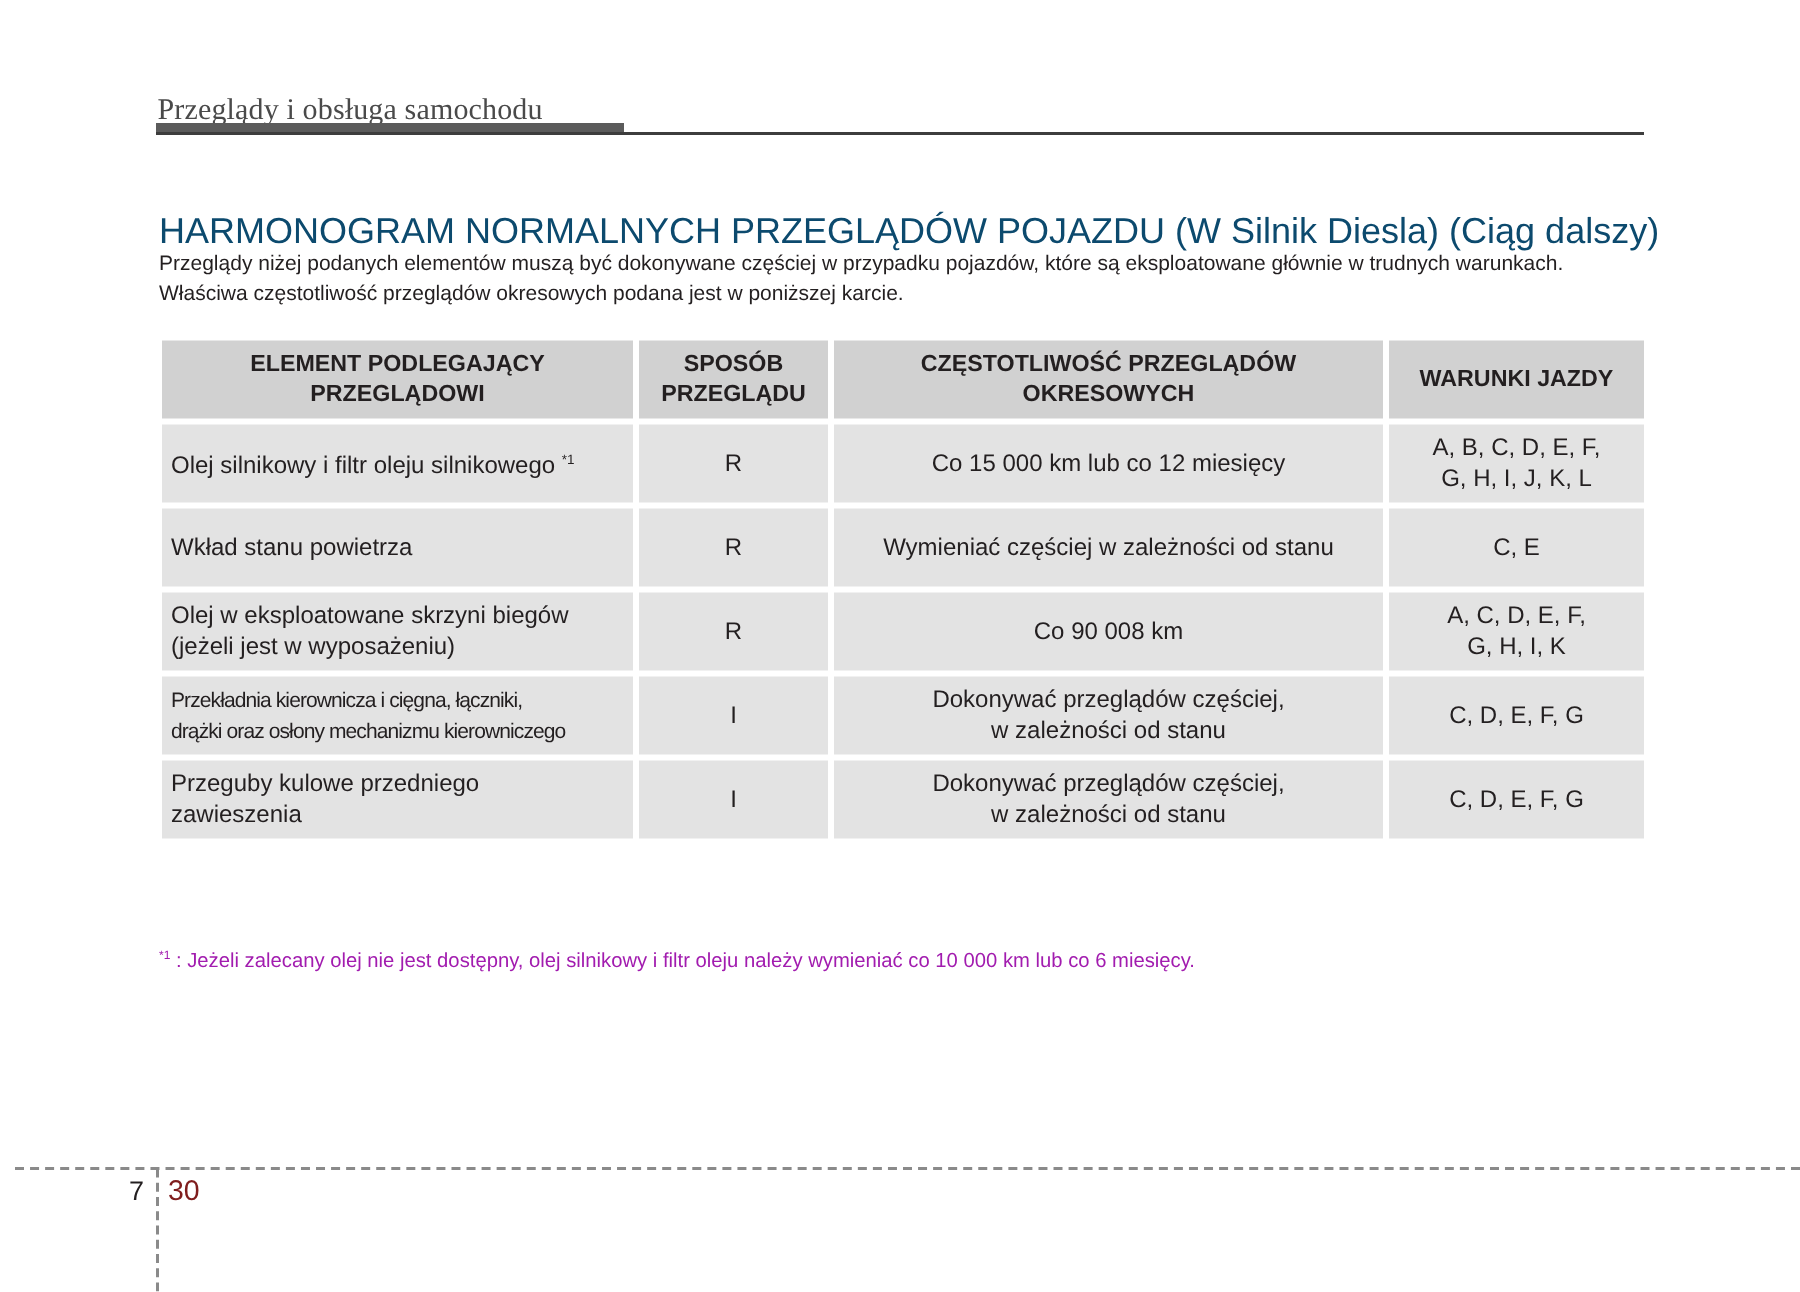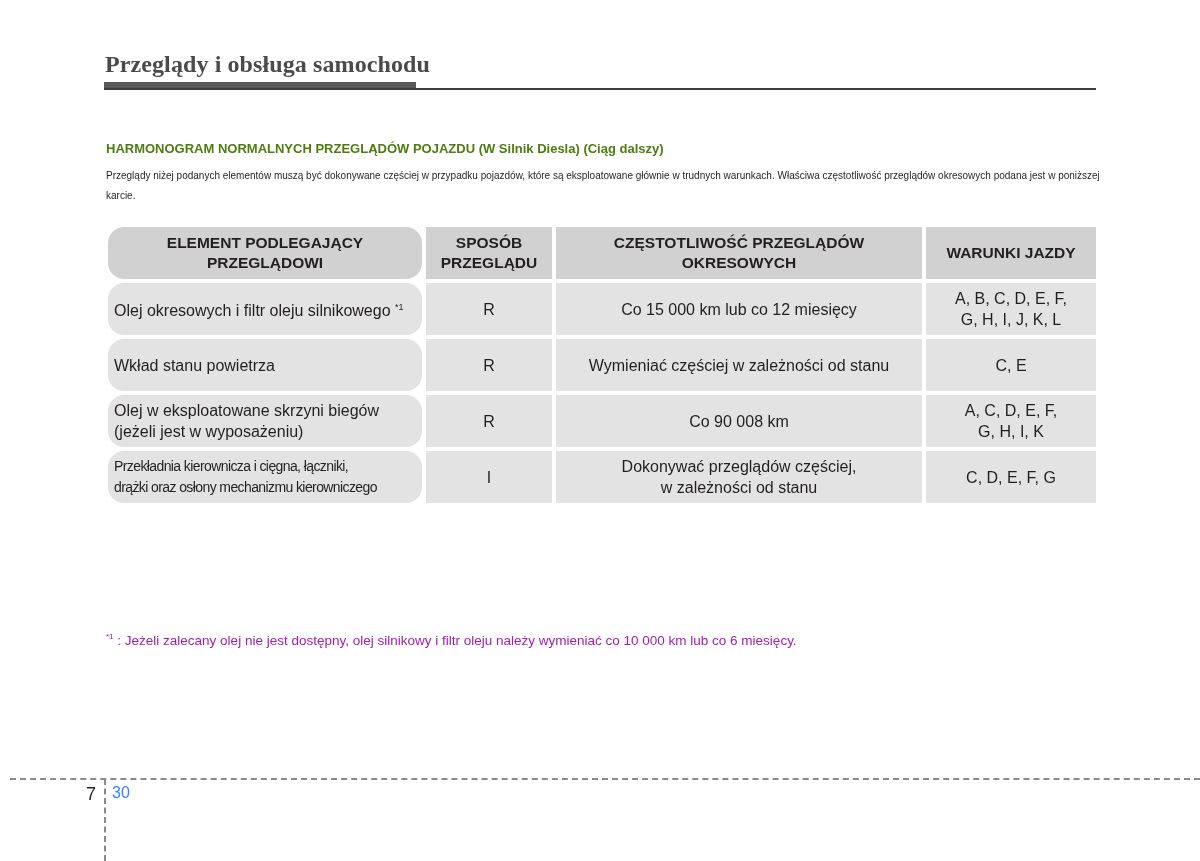--- a/index.html
+++ b/index.html
@@ -1,37 +1,37 @@
 <!DOCTYPE html>
 <html><head>
   <meta charset="utf-8">
   <style>
     html, body { margin: 0; padding: 0; background: #ffffff; }
     body { width: 1200px; height: 861px; position: relative; overflow: hidden; font-family: "Liberation Sans", sans-serif; color: #231f20; }
-    .section-title { position: absolute; left: 105px; top: 51px; font-family: "Liberation Serif", serif; font-size: 24px; color: #4a4a4a; letter-spacing: 0.1px; font-weight: bold; }
+    .section-title { position: absolute; left: 105px; top: 62px; font-family: "Liberation Serif", serif; font-size: 20px; color: #4a4a4a; letter-spacing: 0.1px; }
     .rule-thick { position: absolute; left: 104px; top: 82px; width: 312px; height: 8px; background: #5b5b5b; }
     .rule-thin { position: absolute; left: 104px; top: 88px; width: 992px; height: 2px; background: #3d3d3d; }
-    .heading { position: absolute; left: 106px; top: 141px; font-size: 13px; font-weight: bold; color: #4d7c0f; }
-    .intro { position: absolute; left: 106px; top: 166px; width: 995px; font-size: 10px; line-height: 19.5px; color: #231f20; }
+    .heading { position: absolute; left: 106px; top: 141px; font-size: 24px; font-weight: normal; color: #0c4a6e; }
+    .intro { position: absolute; left: 106px; top: 166px; width: 995px; font-size: 14px; line-height: 19.5px; color: #231f20; }
     table.schedule { position: absolute; left: 104px; top: 223px; border-collapse: separate; border-spacing: 4px; width: 996px; margin: 0; }
     table.schedule td, table.schedule th { background: #e3e3e3; font-size: 16px; line-height: 21px; padding: 0 6px; }
     table.schedule th { background: #d1d1d1; font-weight: bold; font-size: 15.5px; line-height: 20px; text-align: center; height: 52px; }
     table.schedule td { height: 52px; }
-    .c1 { width: 302px; text-align: left; border-radius: 16px; }
+    .c1 { width: 302px; text-align: left; }
     .c2 { width: 114px; text-align: center; }
     .c3 { width: 354px; text-align: center; margin-left: 28px; }
     .c4 { text-align: center; margin-top: 16px; }
     .condensed { font-size: 14px !important; letter-spacing: -0.6px; }
     sup.fn { font-size: 9px; vertical-align: super; }
     .footnote { position: absolute; left: 106px; top: 632px; font-size: 13.5px; color: #a21caf; }
     .footnote sup { font-size: 8px; }
     .dash-h { position: absolute; left: 10px; top: 778px; width: 1190px; height: 0; border-top: 2px dashed #8a8a8a; }
     .dash-v { position: absolute; left: 104px; top: 779px; width: 0; height: 82px; border-left: 2px dashed #8a8a8a; }
     .page-chapter { position: absolute; left: 86px; top: 784px; font-size: 18px; color: #231f20; }
-    .page-num { position: absolute; left: 112px; top: 784px; font-size: 16px; color: #3b82f6; }
+    .page-num { position: absolute; left: 112px; top: 784px; font-size: 19px; color: #7f1d1d; }
   </style>
 </head>
 <body>
 
 <div class="section-title">Przeglądy i obsługa samochodu</div>
 <div class="rule-thick"></div>
 <div class="rule-thin"></div>
 
 <div class="heading">HARMONOGRAM NORMALNYCH PRZEGLĄDÓW POJAZDU (W Silnik Diesla) (Ciąg dalszy)</div>
 <div class="intro">Przeglądy niżej podanych elementów muszą być dokonywane częściej w przypadku pojazdów, które są eksploatowane głównie w trudnych warunkach. Właściwa częstotliwość przeglądów okresowych podana jest w poniższej karcie.</div>
@@ -40,21 +40,21 @@
   <thead>
     <tr>
       <th class="c1">ELEMENT PODLEGAJĄCY PRZEGLĄDOWI</th>
       <th class="c2">SPOSÓB PRZEGLĄDU</th>
       <th class="c3">CZĘSTOTLIWOŚĆ PRZEGLĄDÓW OKRESOWYCH</th>
       <th class="c4">WARUNKI JAZDY</th>
     </tr>
   </thead>
   <tbody>
     <tr>
-      <td class="c1"><span>Olej okresowych i filtr oleju silnikowego</span> <sup class="fn">*1</sup></td>
+      <td class="c1"><span>Olej silnikowy i filtr oleju silnikowego</span> <sup class="fn">*1</sup></td>
       <td class="c2">R</td>
       <td class="c3">Co 15 000 km lub co 12 miesięcy</td>
       <td class="c4">
           <div>A, B, C, D, E, F,</div>
           <div>G, H, I, J, K, L</div>
         </td>
     </tr>
     <tr>
       <td class="c1">Wkład stanu powietrza</td>
       <td class="c2">R</td>
@@ -78,20 +78,32 @@
           <div>Przekładnia kierownicza i cięgna, łączniki,</div>
           <div>drążki oraz osłony mechanizmu kierowniczego</div>
         </td>
       <td class="c2">I</td>
       <td class="c3">
           <div>Dokonywać przeglądów częściej,</div>
           <div>w zależności od stanu</div>
         </td>
       <td class="c4">C, D, E, F, G</td>
     </tr>
+    <tr>
+      <td class="c1">
+          <div>Przeguby kulowe przedniego</div>
+          <div>zawieszenia</div>
+        </td>
+      <td class="c2">I</td>
+      <td class="c3">
+          <div>Dokonywać przeglądów częściej,</div>
+          <div>w zależności od stanu</div>
+        </td>
+      <td class="c4">C, D, E, F, G</td>
+    </tr>
   </tbody>
 </table>
 
 <div class="footnote"><sup>*1</sup><span> : Jeżeli zalecany olej nie jest dostępny, olej silnikowy i filtr oleju należy wymieniać co 10 000 km lub co 6 miesięcy.</span></div>
 
 <div class="dash-h"></div>
 <div class="dash-v"></div>
 <div class="page-chapter">7</div>
 <div class="page-num">30</div>
 

